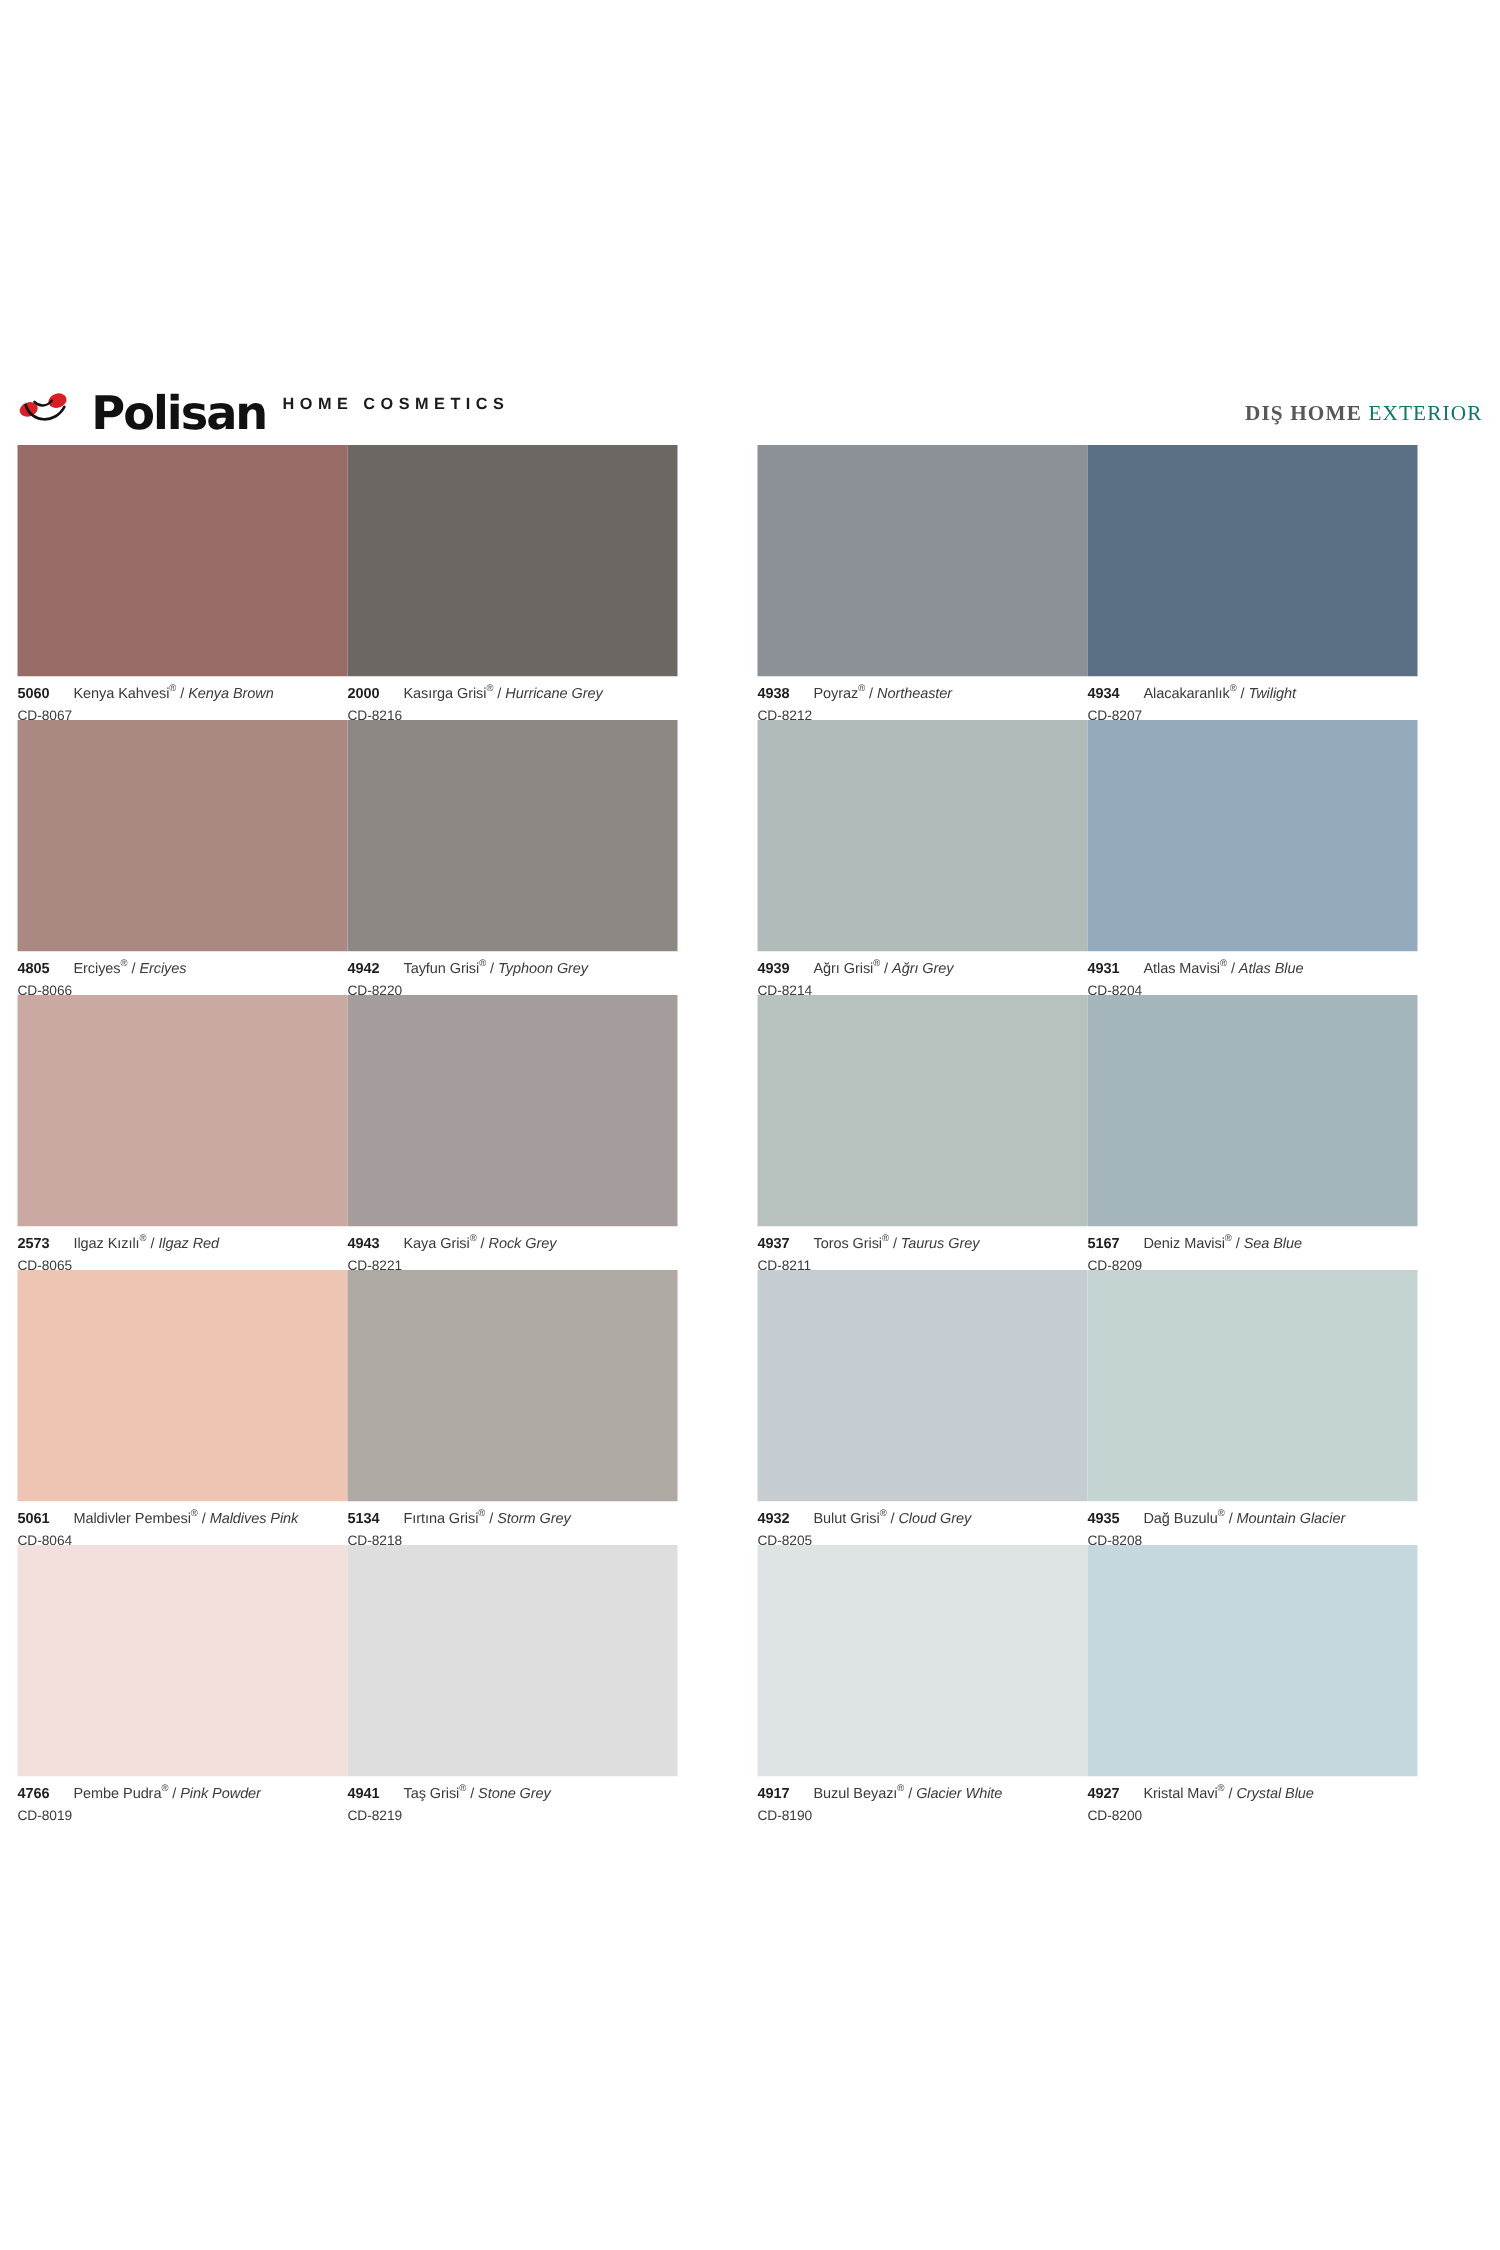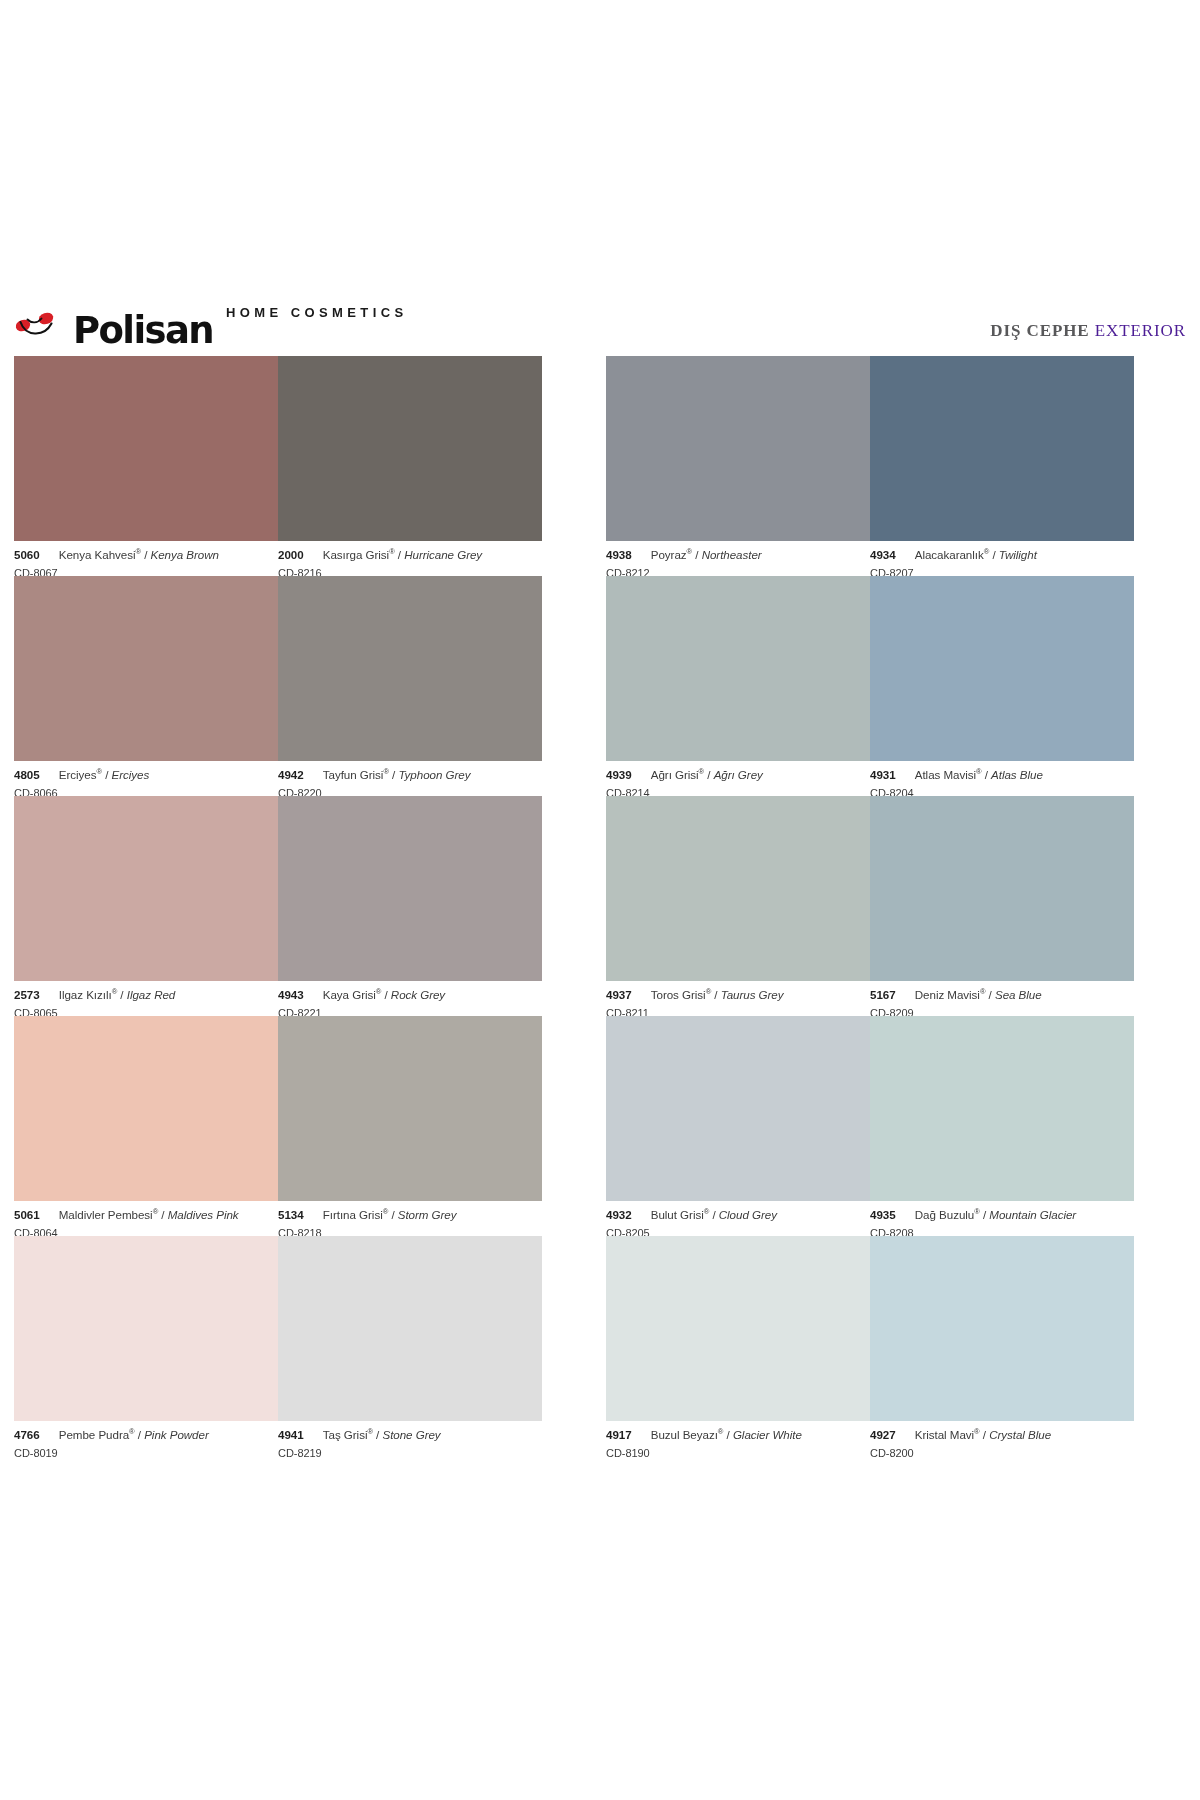--- a/index.html
+++ b/index.html
@@ -29,21 +29,21 @@
     right: 14px;
     top: 300px;
     height: 46px;
     display: flex;
     align-items: flex-end;
     justify-content: space-between;
   }
 
   .logo-block {
     display: flex;
-    align-items: flex-start;
+    align-items: center;
     gap: 13px;
   }
   .logo-mark-wrap {
     display: flex;
     align-items: center;
     position: relative;
     top: -2px;
   }
   .logo-word {
     font-family: "DejaVu Sans", sans-serif;
@@ -72,21 +72,21 @@
     position: relative;
     top: -5px;
     white-space: nowrap;
   }
   .header-right .hr-bold {
     font-weight: bold;
     color: #58585a;
   }
   .header-right .hr-light {
     font-weight: normal;
-    color: #4c1d95;
+    color: #0f766e;
     margin-top: 37px;
   }
 
   
   .grid {
     position: absolute;
     left: 14px;
     top: 356px;
     width: 1172px;
     display: grid;
@@ -152,21 +152,21 @@
           <ellipse cx="32" cy="9.5" rx="7.4" ry="5.6" fill="#d81f26" transform="rotate(-18 32 9.5)"></ellipse>
           <path d="M6.5 13 C11 27.5, 30 28.5, 37.5 14.5" fill="none" stroke="#111111" stroke-width="2.1" stroke-linecap="round"></path>
           <path d="M13.5 10.5 C17.5 14.5, 23.5 14.5, 27.5 9.5" fill="none" stroke="#111111" stroke-width="1.9" stroke-linecap="round"></path>
         </svg>
       </span>
       <span class="logo-word">Polisan</span>
       <span class="logo-sub">HOME COSMETICS</span>
     </div>
 
     <div class="header-right">
-      <span class="hr-bold">DIŞ CEPHE</span>
+      <span class="hr-bold">DIŞ HOME</span>
       <span class="hr-light">EXTERIOR</span>
     </div>
   </div>
 
   <div class="grid" id="swatch-grid">
       <div class="cell">
         <div class="swatch" style="background: rgb(153, 107, 102);"></div>
         <div class="caption">
           <div class="cap-line1"><span class="cap-code">5060</span> <span class="cap-tr">Kenya Kahvesi</span><span class="cap-reg">®</span><span class="cap-sep"> / </span><span class="cap-en">Kenya Brown</span></div>
           <div class="cap-line2">CD-8067</div>

